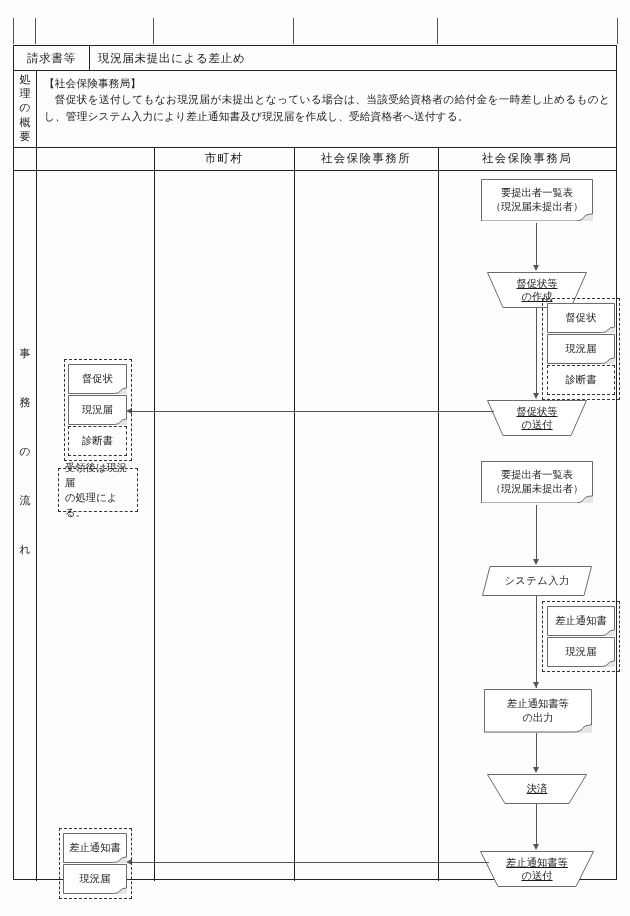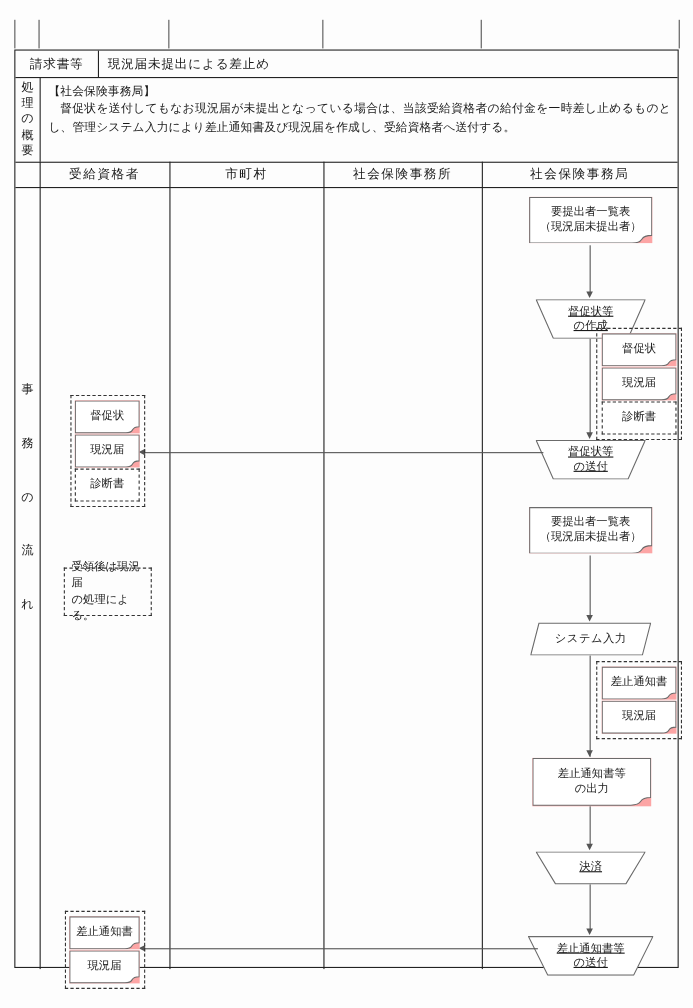--- a/index.html
+++ b/index.html
@@ -58,21 +58,21 @@
   
   .shape{
     position:absolute;box-sizing:border-box;
     display:flex;align-items:center;justify-content:center;
     text-align:center;font-size:10.3px;line-height:1.32;
     color:#1a1a1a;
   }
   .shape .txt{position:relative;z-index:2;}
 
   
-  .doc{background:#fca5a5;}
+  .doc{background:#e5e5e5;}
   .doc svg{position:absolute;left:0;top:0;width:100%;height:100%;z-index:1;}
 
   
   .trap{position:absolute;}
   .trap svg{position:absolute;left:0;top:0;width:100%;height:100%;}
   .trap .txt{
     position:absolute;left:0;top:0;width:100%;height:100%;
     display:flex;align-items:center;justify-content:center;
     text-align:center;font-size:10.3px;line-height:1.3;text-decoration:underline;
   }
@@ -146,21 +146,20 @@
       <span>理</span>
       <span>の</span>
       <span>概</span>
       <span>要</span>
     </div>
     <div class="summary" style="left:30px;top:29px;width:566px;font-family:Liberation Serif, serif;">
       <div>【社会保険事務局】</div>
       <div class="ind">督促状を送付してもなお現況届が未提出となっている場合は、当該受給資格者の給付金を一時差し止めるものとし、管理システム入力により差止通知書及び現況届を作成し、受給資格者へ送付する。</div>
     </div>
 
-    <div class="lane-head" style="left:22px;top:101px;width:118px;height:23px;">受給資格者</div>
     <div class="lane-head" style="left:280px;top:101px;width:144px;height:23px;">社会保険事務所</div>
     <div class="lane-head" style="left:140px;top:101px;width:140px;height:23px;">市町村</div>
     <div class="lane-head" style="left:424px;top:101px;width:178px;height:23px;">社会保険事務局</div>
 
     <div class="flowlabel" style="left:0;top:300px;width:22px;">
       <span>事</span>
       <span>務</span>
       <span>の</span>
       <span>流</span>
       <span>れ</span>
@@ -242,21 +241,21 @@
       <svg viewBox="0 0 59 30" preserveAspectRatio="none">
         <path d="M0.5 0.5 H58.5 V24 q-4.5 0 -6 2.8 q-1.5 2.7 -6 2.7 H0.5 Z" fill="#ffffff" stroke="#6b6b6b" stroke-width="1"></path>
       </svg>
       <div class="txt">現況届</div>
     </div>
 
     <div class="shape" style="left:54px;top:380px;width:59px;height:30px;border:1px dashed #333;background:#fff;">
       <div class="txt">診断書</div>
     </div>
 
-    <div class="note" style="left:44px;top:422px;width:80px;height:44px;margin-top:48px;">
+    <div class="note" style="left:44px;top:422px;width:80px;height:44px;">
       <div>
         <div>受領後は現況届</div>
         <div>の処理による。</div>
       </div>
     </div>
 
     <div class="shape doc" style="left:467px;top:415px;width:112px;height:42px;">
       <svg viewBox="0 0 112 42" preserveAspectRatio="none">
         <path d="M0.5 0.5 H111.5 V35 q-7 0 -9 3.5 q-2 3.5 -9 3.5 H0.5 Z" fill="#ffffff" stroke="#6b6b6b" stroke-width="1"></path>
       </svg>

